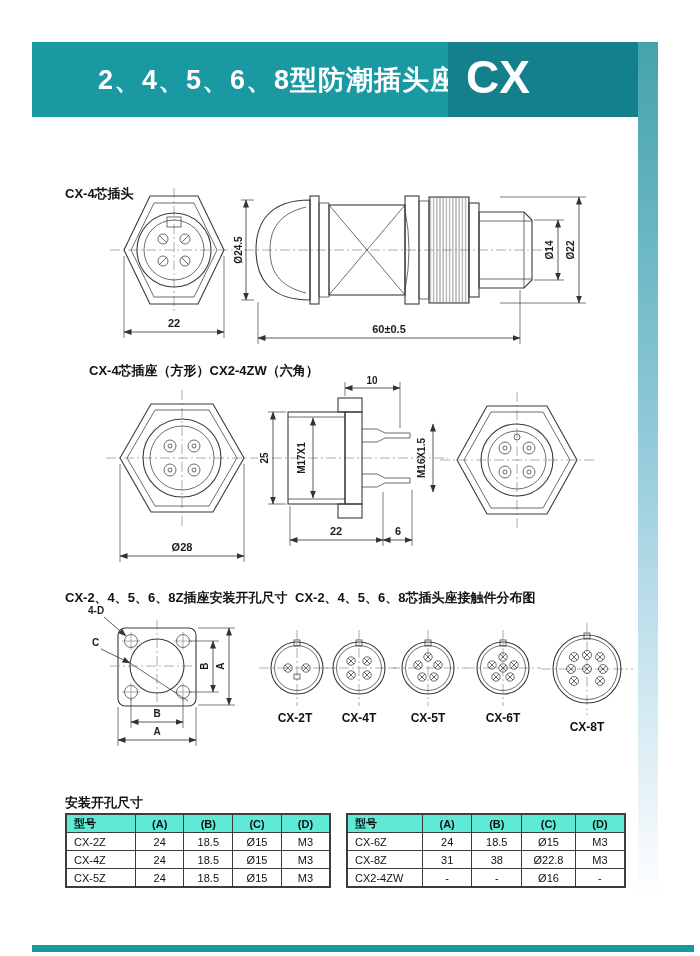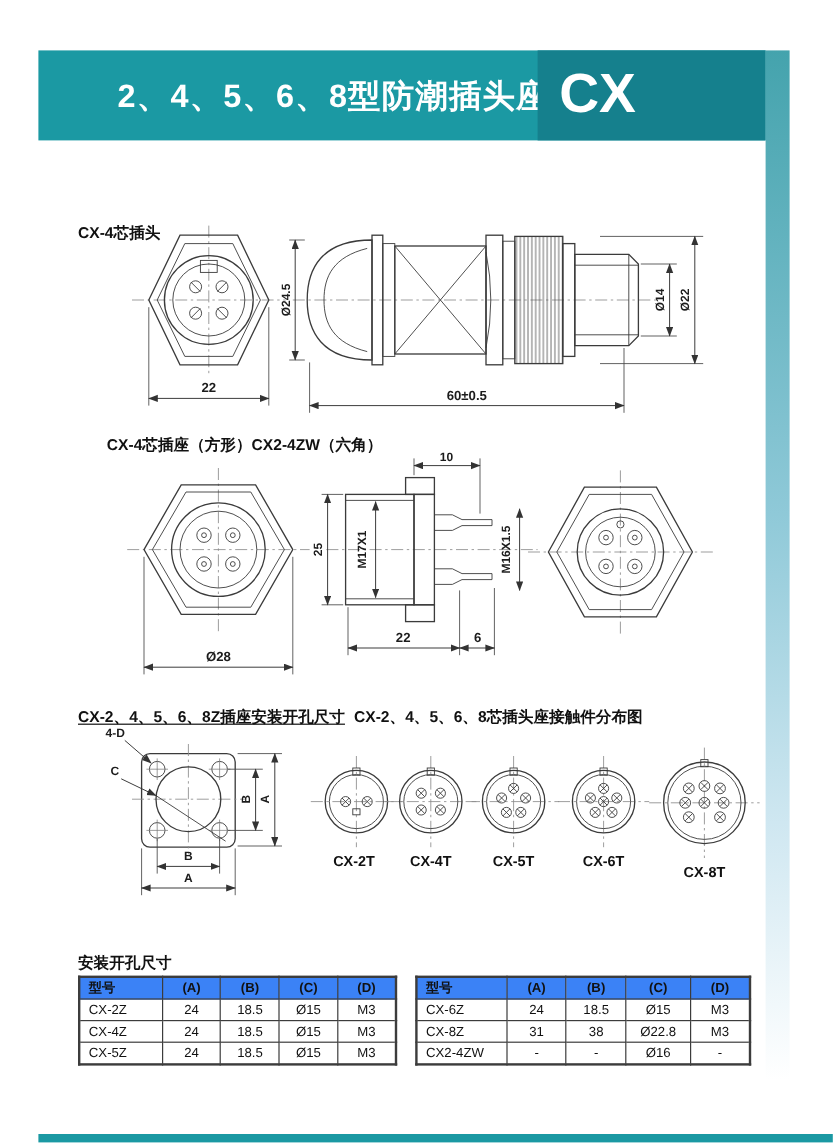--- a/index.html
+++ b/index.html
@@ -13,40 +13,40 @@
   #brand-text{position:absolute;left:18px;top:8px;color:#ffffff;font-family:Liberation Sans, sans-serif;
               font-size:46px;font-weight:bold;}
   
   #side-strip{position:absolute;left:638px;top:42px;width:20px;height:858px;
               background:linear-gradient(to bottom,#44a3ad 0%,#8fc9d8 45%,#cfe7f1 75%,rgba(244,250,252,0) 100%);}
   
   #bottom-bar{position:absolute;left:32px;top:945px;width:662px;height:7px;background:#1b99a3;}
   .sec-label{position:absolute;font-size:13px;font-weight:bold;color:#111;white-space:nowrap;}
   #lbl-s1{left:65px;top:150px;margin-top:35px;}
   #lbl-s2{left:65px;top:362px;margin-left:24px;}
-  #lbl-s3{left:65px;top:589px;text-decoration:underline;}
+  #lbl-s3{left:65px;top:589px;}
   #lbl-s4{left:295px;top:589px;}
   #lbl-tables{left:65px;top:794px;}
   
   svg{position:absolute;left:0;top:0;}
   .ol{fill:none;stroke:#3b3b3b;stroke-width:1.1;}
   .tl{fill:none;stroke:#3b3b3b;stroke-width:0.75;}
   .thin{fill:none;stroke:#777;stroke-width:0.6;}
   .cl{fill:none;stroke:#8a8a8a;stroke-width:0.7;stroke-dasharray:10 3 2 3;}
   .dim{stroke:#333;stroke-width:0.8;fill:none;}
   .ext{stroke:#444;stroke-width:0.7;}
   .dt{font:bold 11px "Liberation Sans",sans-serif;fill:#1c1c1c;}
   .dts{font:bold 10px "Liberation Sans",sans-serif;fill:#1c1c1c;}
   
   .face-label{position:absolute;width:64px;text-align:center;font-size:12px;font-weight:bold;color:#111;}
   
   table.spec{position:absolute;border-collapse:collapse;font-size:11px;color:#111;
              border:2px solid #3c3c3c;background:#fff;}
   table.spec th,table.spec td{border:1px solid #3c3c3c;height:17px;padding:0 4px;text-align:center;}
-  table.spec th{background:#3b82f6;font-weight:bold;}
+  table.spec th{background:#5eead4;font-weight:bold;}
   table.spec th:first-child,table.spec td:first-child{text-align:left;padding-left:7px;}
   #table-left{left:65px;top:813px;width:266px;}
   #table-right{left:346px;top:813px;width:280px;}
 </style>
 </head>
 <body>
 
 <div id="page">
 
   <div id="header-bar">

